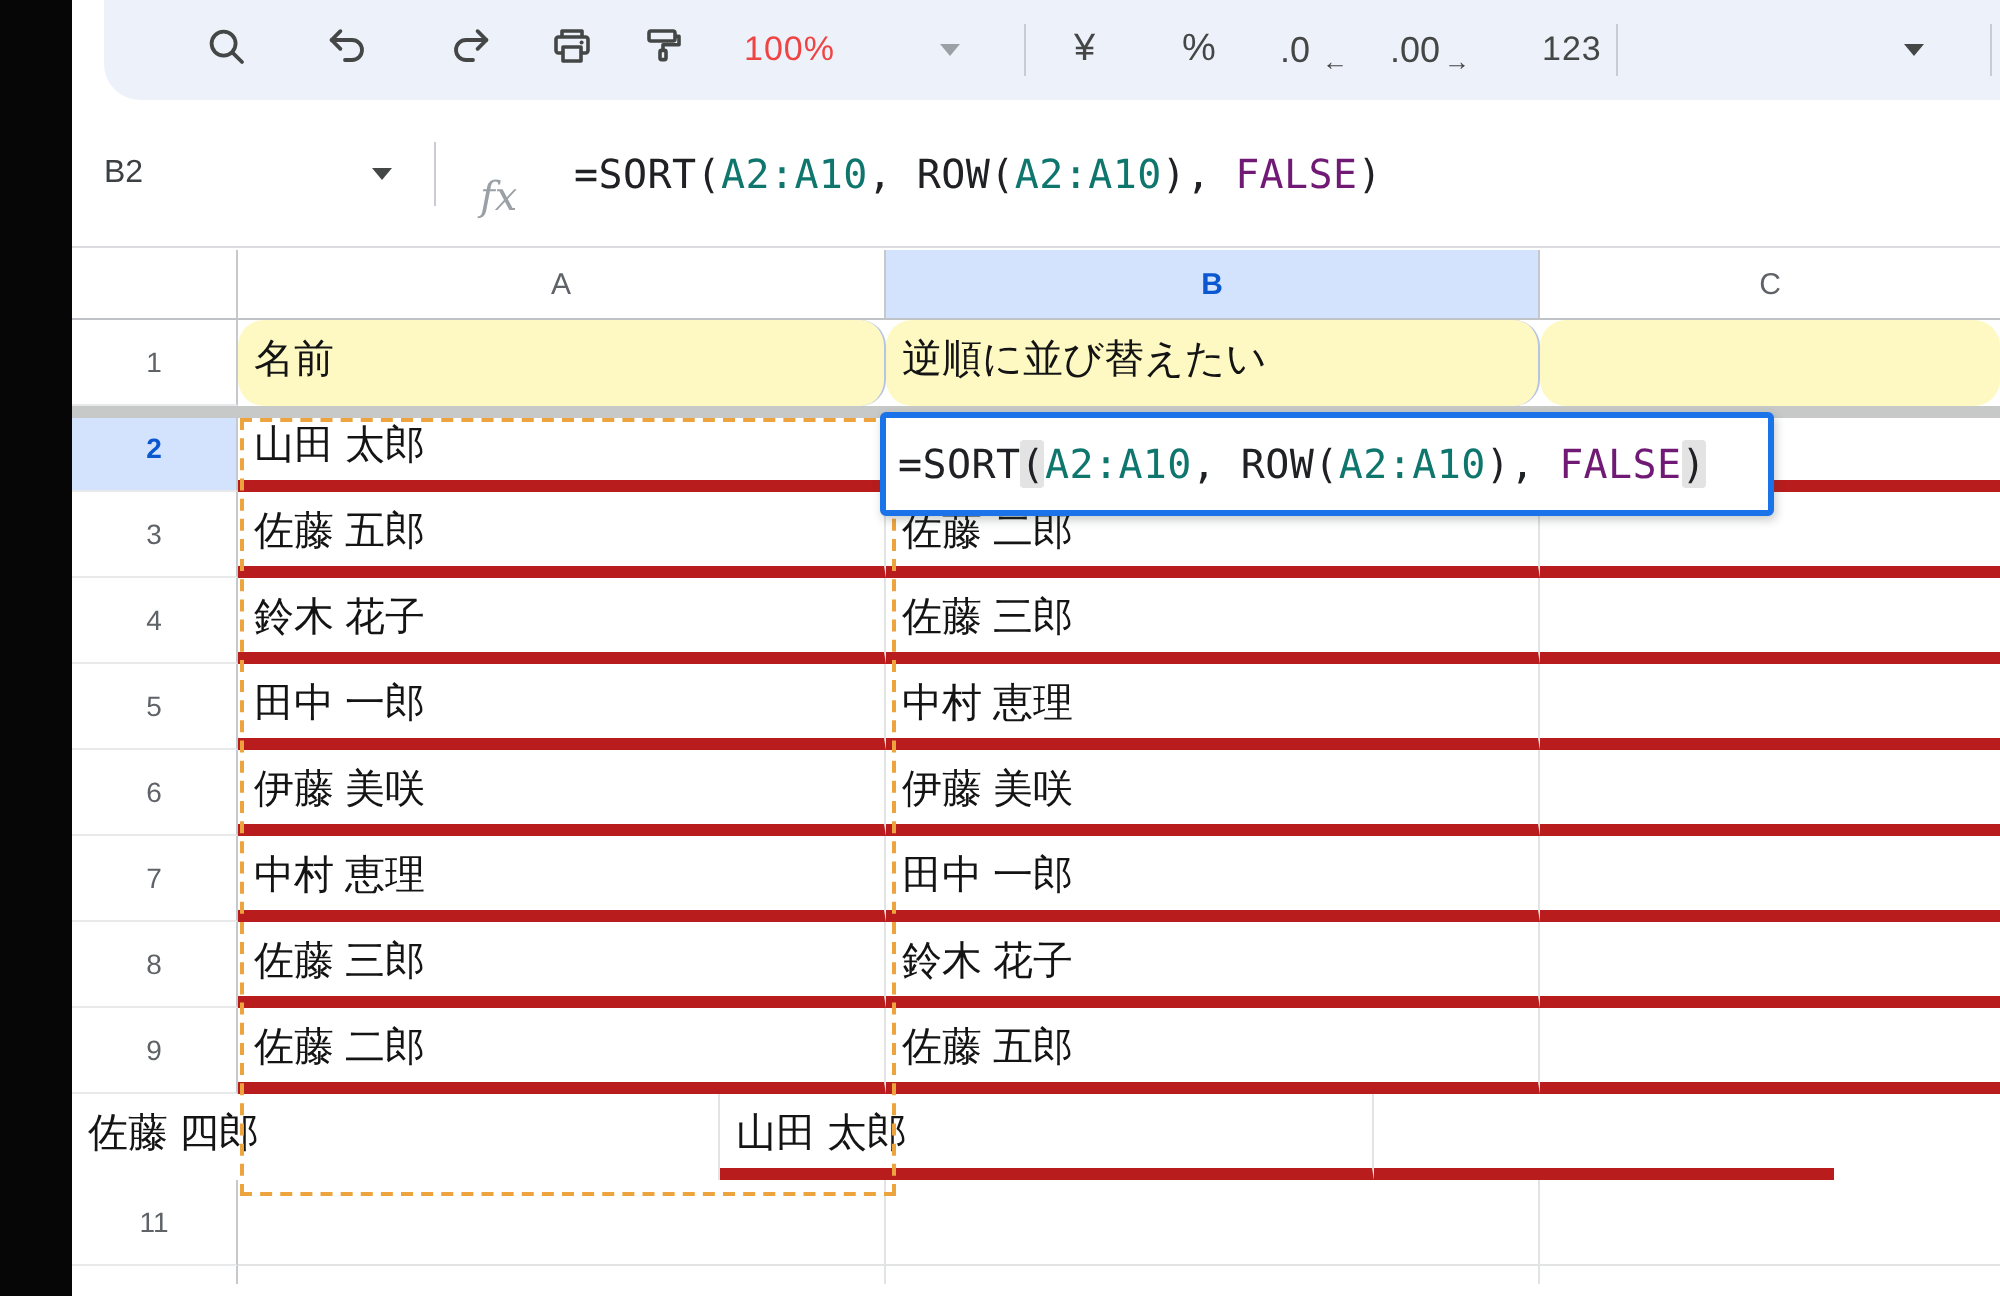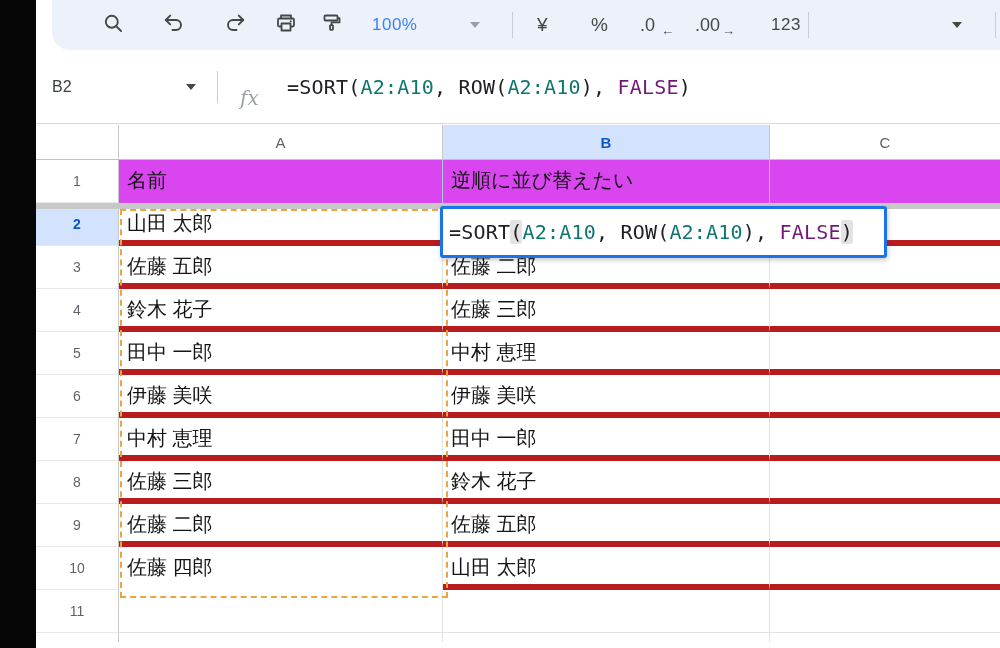--- a/index.html
+++ b/index.html
@@ -9,21 +9,21 @@
 
   
   .black-strip { position:absolute; left:0; top:0; width:36px; height:648px; background:#060606; }
 
   
   .toolbar-pill { position:absolute; left:52px; top:0; width:948px; height:50px;
     background:#edf2fa; border-radius:0 0 0 18px; }
   .tbtn { position:absolute; top:11px; width:24px; height:24px; cursor:pointer; }
   .tbtn svg { width:24px; height:24px; display:block; }
   .ttext { position:absolute; top:0; height:50px; line-height:50px; color:#444746; font-size:19px; }
-  .zoom-label { color:#3b82f6; font-size:17px; letter-spacing:.5px; }
+  .zoom-label { color:#ef4444; font-size:17px; letter-spacing:.5px; }
   .caret { position:absolute; width:0; height:0; border-left:5.5px solid transparent;
     border-right:5.5px solid transparent; border-top:6.5px solid #444746; top:22px; }
   .caret.gray { border-top-color:#9aa0a6; }
   .vdiv { position:absolute; top:12px; width:1px; height:26px; background:#c9cdd3; }
   .dec-wrap { font-size:18px; font-weight:500; }
   .dec-arrow { position:absolute; top:24px; font-size:13px; line-height:13px; color:#444746; }
   .fmt123 { font-size:17px; font-weight:500; letter-spacing:.5px; }
   .font-name { font-size:18px; color:#3c4043; }
 
   
@@ -55,21 +55,21 @@
   .drow { height:43px; }
   .ncell { width:83px; height:100%; line-height:43px; text-align:center; font-size:14px;
     color:#5f6368; background:#fff; border-right:1px solid #c6c9cc; border-bottom:1px solid #e8e9ea;
     cursor:pointer; }
   .ncell.sel { background:#d3e3fd; color:#0b57d0; font-weight:bold; }
   .dcell { height:100%; line-height:41px; padding-left:8px; font-size:20px; color:#141414;
     border-right:1px solid #e2e3e3; overflow:hidden; white-space:nowrap; cursor:cell; }
   .dcell.wA { width:324px; } .dcell.wB { width:327px; } .dcell.wC { width:230px; border-right:none; }
   .blk .dcell { border-bottom:6px solid #b91c1c; }
   .dcell.no-b { border-bottom:none; }
-  .r1 .dcell { background:#d946ef; border-right-color:#b6c4e4; border-bottom:none; }
+  .r1 .dcell { background:#fef9c3; border-right-color:#b6c4e4; border-bottom:none;border-radius:13px; }
   .r11 .dcell { border-bottom:1px solid #e2e3e3; }
   .r12 { height:9px; } .r12 .ncell,.r12 .dcell { border-bottom:none; }
 
   .freeze-band { position:absolute; left:0; top:78px; width:964px; height:6px; background:#c6c9c7; z-index:4; }
 
   .range-dash { position:absolute; left:84px; top:84px; width:328px; height:389px;
     border:2px dashed #eda43e; z-index:5; pointer-events:none; }
 
   .edit-box { position:absolute; left:404px; top:81px; width:447px; height:52px;
     background:#fff; border:3px solid #1a73e8; border-radius:3px; z-index:6;
@@ -206,21 +206,20 @@
     </div>
 
     <div class="row drow blk">
       <div class="ncell">9</div>
       <div class="dcell wA">佐藤 二郎</div>
       <div class="dcell wB">佐藤 五郎</div>
       <div class="dcell wC"></div>
     </div>
 
     <div class="row drow blk">
-      <div class="ncell">10</div>
       <div class="dcell wA no-b">佐藤 四郎</div>
       <div class="dcell wB">山田 太郎</div>
       <div class="dcell wC"></div>
     </div>
 
     <div class="row drow r11">
       <div class="ncell">11</div>
       <div class="dcell wA"></div>
       <div class="dcell wB"></div>
       <div class="dcell wC"></div>

